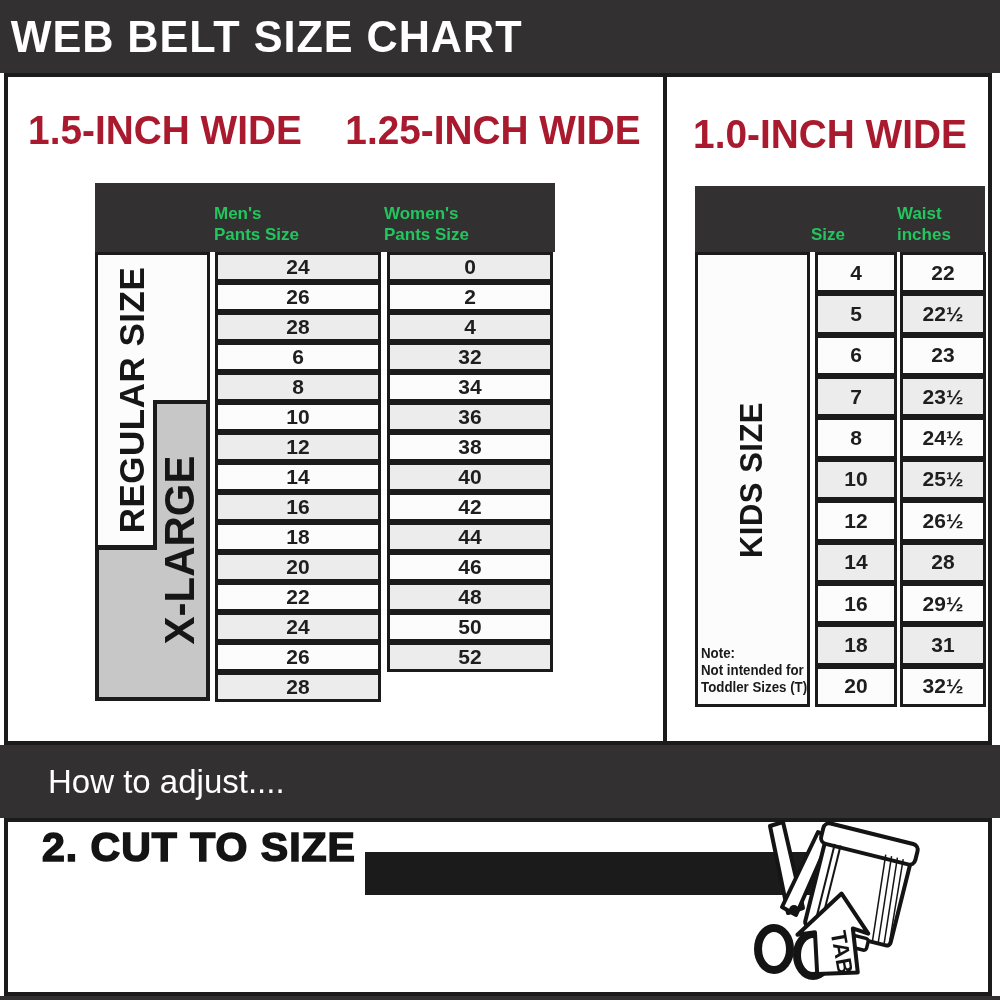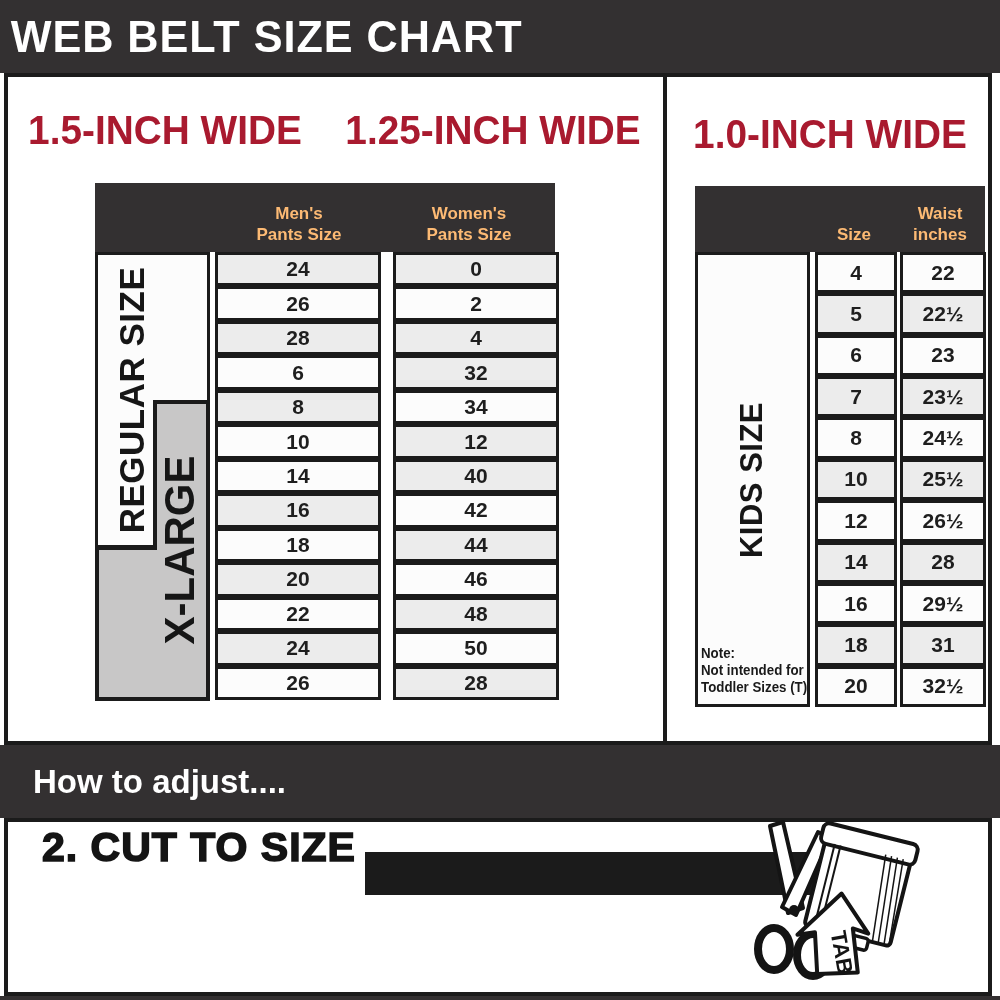--- a/index.html
+++ b/index.html
@@ -20,30 +20,30 @@
   
   .red-head{height:44px;display:flex;align-items:center;justify-content:center;
     color:#a91a2f;font-size:40px;font-weight:bold;white-space:nowrap;transform:scaleX(.97);}
   .rh-15{left:20px;top:108px;width:290px;}
   .rh-125{left:348px;top:108px;width:290px;}
   .rh-10{left:685px;top:112px;width:290px;}
   
   .tbl-head{background:#333031;}
   .lt-head{left:95px;top:183px;width:460px;height:69px;}
   .rt-head{left:695px;top:186px;width:290px;height:66px;}
-  .head-label{position:absolute;bottom:7px;text-align:center;color:#fdba74;
+  .head-label{position:absolute;bottom:7px;color:#22c55e;
     font-size:17px;font-weight:bold;line-height:1.25;}
   .hl-men{left:119px;width:170px;}
   .hl-women{left:289px;width:170px;}
   .hl-size{left:116px;width:86px;}
   .hl-waist{left:202px;width:86px;}
   
   .rows-grid{display:grid;}
   .lt-rows{left:215px;top:252px;width:338px;height:448px;
-    grid-template-columns:166px 166px;column-gap:12px;grid-auto-rows:1fr;}
+    grid-template-columns:166px 166px;column-gap:6px;grid-auto-rows:1fr;}
   .rt-rows{left:815px;top:252px;width:171px;height:455px;
     grid-template-columns:82px 86px;column-gap:3px;grid-auto-rows:1fr;}
   .cell{box-sizing:border-box;border:3px solid #1b1b1b;display:flex;
     align-items:center;justify-content:center;font-size:21px;font-weight:bold;color:#1e1e1e;}
   .cell-a{background:#ececec;}
   .cell-b{background:#fcfcfc;}
   
   .regular-box{left:95px;top:252px;width:115px;height:296px;box-sizing:border-box;
     border:3px solid #1b1b1b;background:#fcfcfc;display:flex;align-items:center;justify-content:center;}
   .regular-box span{transform:translateX(-20px) rotate(-90deg);white-space:nowrap;
@@ -52,21 +52,21 @@
   .kids-box{left:695px;top:252px;width:115px;height:455px;box-sizing:border-box;
     border:3px solid #1b1b1b;background:#fcfcfc;display:flex;align-items:center;justify-content:center;}
   .kids-box span{transform:rotate(-90deg);white-space:nowrap;
     font-size:31px;font-weight:bold;color:#161616;letter-spacing:.5px;}
   .note{position:absolute;left:3px;bottom:8px;width:108px;color:#1a1a1a;
     font-size:14px;font-weight:bold;line-height:1.22;transform:scaleX(.95);
     transform-origin:left bottom;white-space:nowrap;}
   
   .band{left:0;top:745px;width:1000px;height:73px;background:#333031;
     display:flex;align-items:center;}
-  .band-title{color:#ffffff;font-size:33px;font-weight:bold;margin-left:33px;white-space:nowrap;}
+  .band-title{color:#ffffff;font-size:33px;font-weight:normal;margin-left:48px;white-space:nowrap;}
   .instr-box{left:4px;top:818px;width:988px;height:178px;box-sizing:border-box;
     border:4px solid #1b1b1b;background:#ffffff;}
   .bottom-strip{left:0;top:996px;width:1000px;height:4px;background:#333031;}
   .steps{left:42px;top:827px;}
   .step-line{font-size:41px;font-weight:bold;color:#141414;line-height:1.02;
     white-space:nowrap;-webkit-text-stroke:1.6px #141414;letter-spacing:1px;}
   .illus{left:350px;top:818px;width:645px;height:176px;}
 </style>
 </head>
 <body>
@@ -98,34 +98,37 @@
     <div class="cell cell-a">0</div>
     <div class="cell cell-b">26</div>
     <div class="cell cell-b">2</div>
     <div class="cell cell-a">28</div>
     <div class="cell cell-a">4</div>
     <div class="cell cell-b">6</div>
     <div class="cell cell-a">32</div>
     <div class="cell cell-a">8</div>
     <div class="cell cell-b">34</div>
     <div class="cell cell-b">10</div>
+    <div class="cell cell-a">36</div>
     <div class="cell cell-a">12</div>
+    <div class="cell cell-b">38</div>
     <div class="cell cell-b">14</div>
     <div class="cell cell-a">40</div>
     <div class="cell cell-a">16</div>
     <div class="cell cell-b">42</div>
     <div class="cell cell-b">18</div>
     <div class="cell cell-a">44</div>
     <div class="cell cell-a">20</div>
     <div class="cell cell-b">46</div>
     <div class="cell cell-b">22</div>
     <div class="cell cell-a">48</div>
     <div class="cell cell-a">24</div>
     <div class="cell cell-b">50</div>
     <div class="cell cell-b">26</div>
+    <div class="cell cell-a">52</div>
     <div class="cell cell-a">28</div>
   </div>
 
 <div class="abs regular-box">
   <span>REGULAR SIZE</span>
 </div>
 
 <svg class="abs xlarge-svg" viewBox="0 0 115 301">
   <polygon points="60,2 113,2 113,299 2,299 2,148 60,148" fill="#c8c7c7" stroke="#1b1b1b" stroke-width="4"></polygon>
   <text transform="translate(88,150) rotate(-90)" text-anchor="middle" dominant-baseline="middle" font-family="Liberation Sans, sans-serif" font-size="42" font-weight="bold" fill="#161616">X-LARGE</text>

